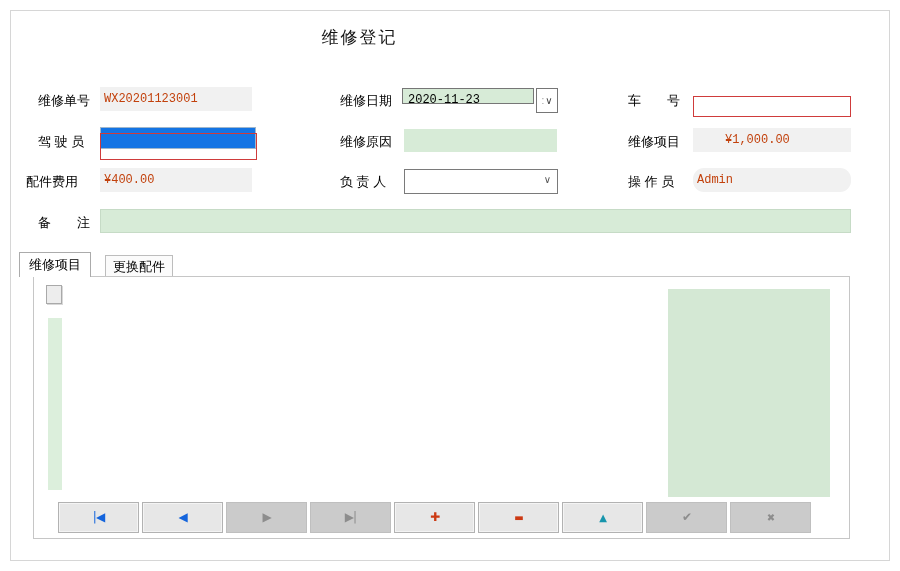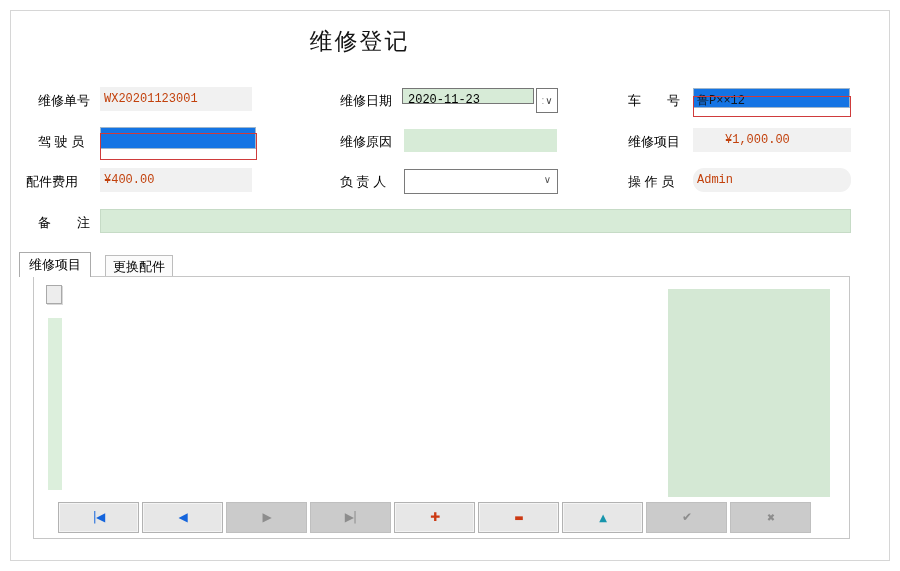--- a/index.html
+++ b/index.html
@@ -8,21 +8,21 @@
     background:#ffffff;
     font-family:"Liberation Sans", sans-serif;
     overflow:hidden;
   }
   .window {
     position:absolute; left:10px; top:10px; width:878px; height:549px;
     border:1px solid #d6d6d6; background:#fff;
   }
   .title {
     position:absolute; left:0; top:26px; width:719px; text-align:center;
-    font-size:23px; color:#141414; letter-spacing:2px;
+    font-size:17px; color:#141414; letter-spacing:2px;
   }
   .lbl { position:absolute; font-size:13px; color:#000; white-space:pre; }
   .val {
     position:absolute; box-sizing:border-box;
     font-family:"Liberation Mono", monospace; font-size:12px; color:#c2410c;
     padding:5px 4px 0 4px; white-space:pre;
   }
   .f-gray  { background:#f1f1f1; }
   .f-green { background:#d7ebd7; }
   .bordered-green { border:1px solid #c6dbc6; }
@@ -89,21 +89,20 @@
 
 <span class="lbl" style="left:38px; top:92px;">维修单号</span>
 <div class="val f-gray" style="left:100px; top:87px; width:152px; height:24px;">WX20201123001</div>
 
 <span class="lbl" style="left:340px; top:92px;">维修日期</span>
 <div class="date-field">2020-11-23</div>
 <div class="date-drop"><span class="colon">:</span><span>∨</span></div>
 
 <span class="lbl" style="left:628px; top:92px;">车　　号</span>
 <div class="sel-wrap" style="left:693px; top:87px; width:158px; height:32px;">
-  <div class="sel-blue" style="top:1px; width:157px; height:20px;">鲁P××12</div>
   <div class="sel-red" style="top:9px; width:158px; height:21px;"></div>
 </div>
 
 <span class="lbl" style="left:38px; top:133px;">驾 驶 员</span>
 <div class="sel-wrap" style="left:100px; top:126px; width:157px; height:34px;">
   <div class="sel-blue" style="top:1px; width:156px; height:22px;"></div>
   <div class="sel-red" style="top:7px; width:157px; height:27px;"></div>
 </div>
 
 <span class="lbl" style="left:340px; top:133px;">维修原因</span>

